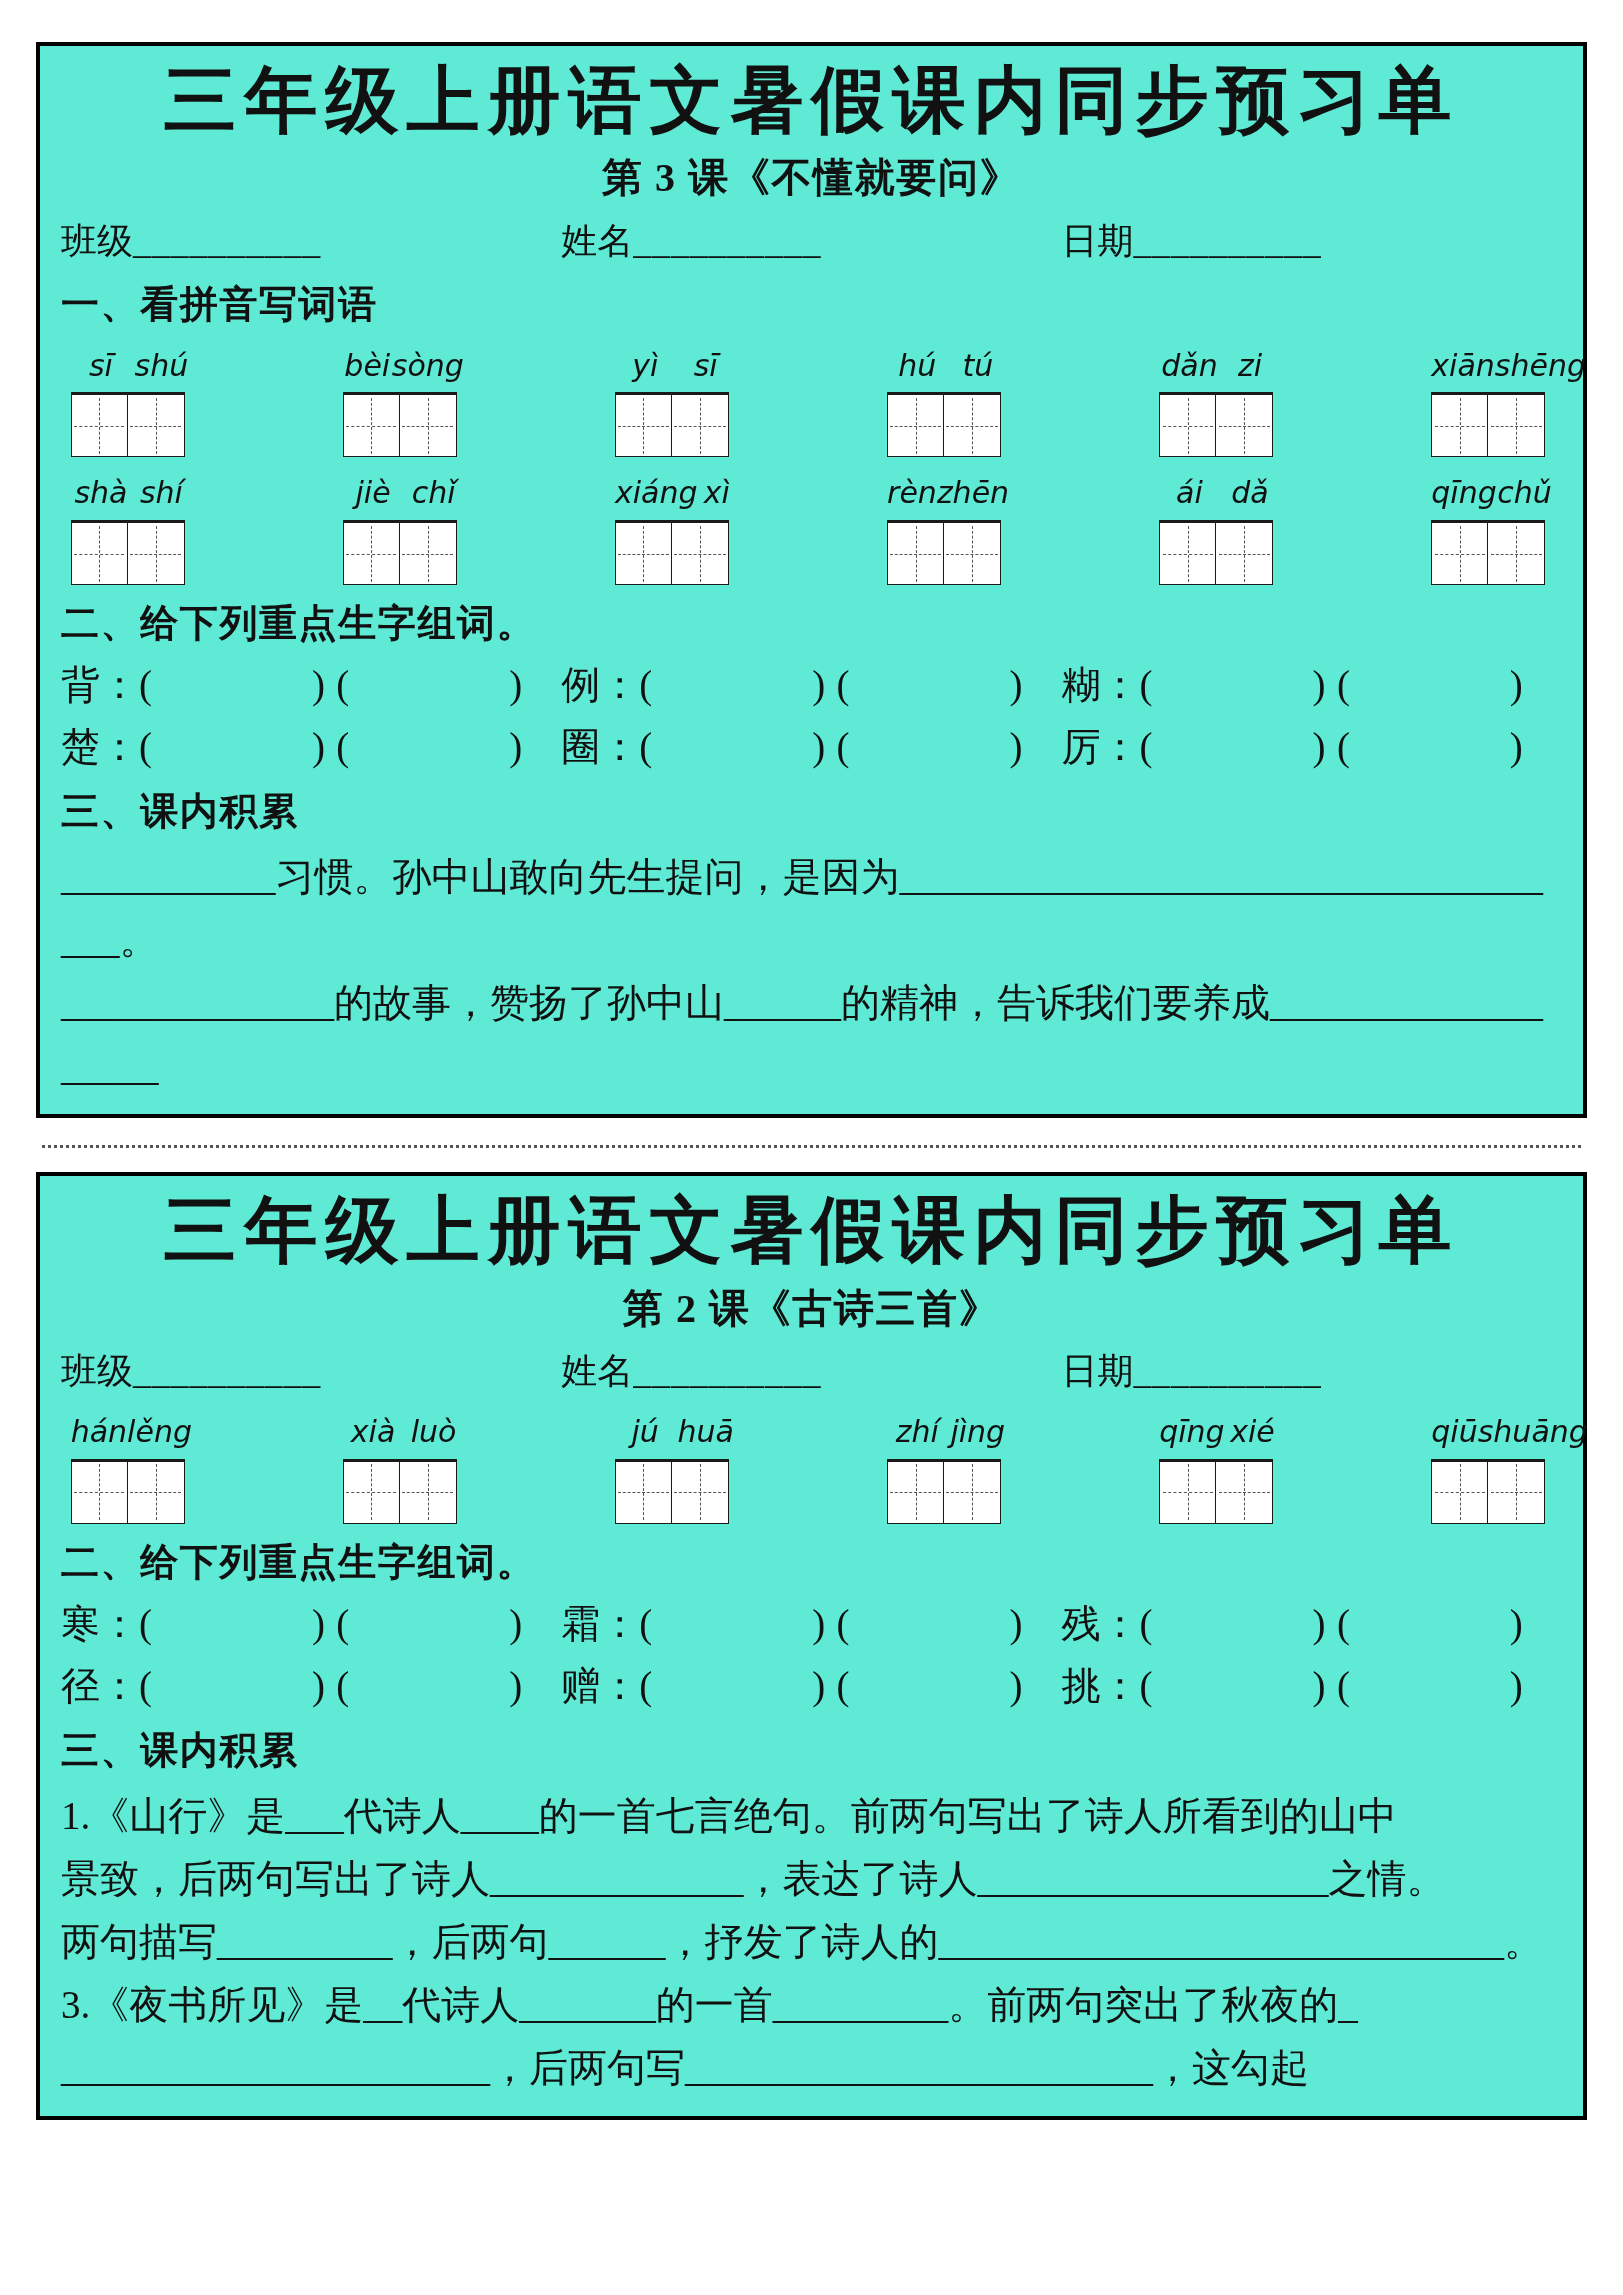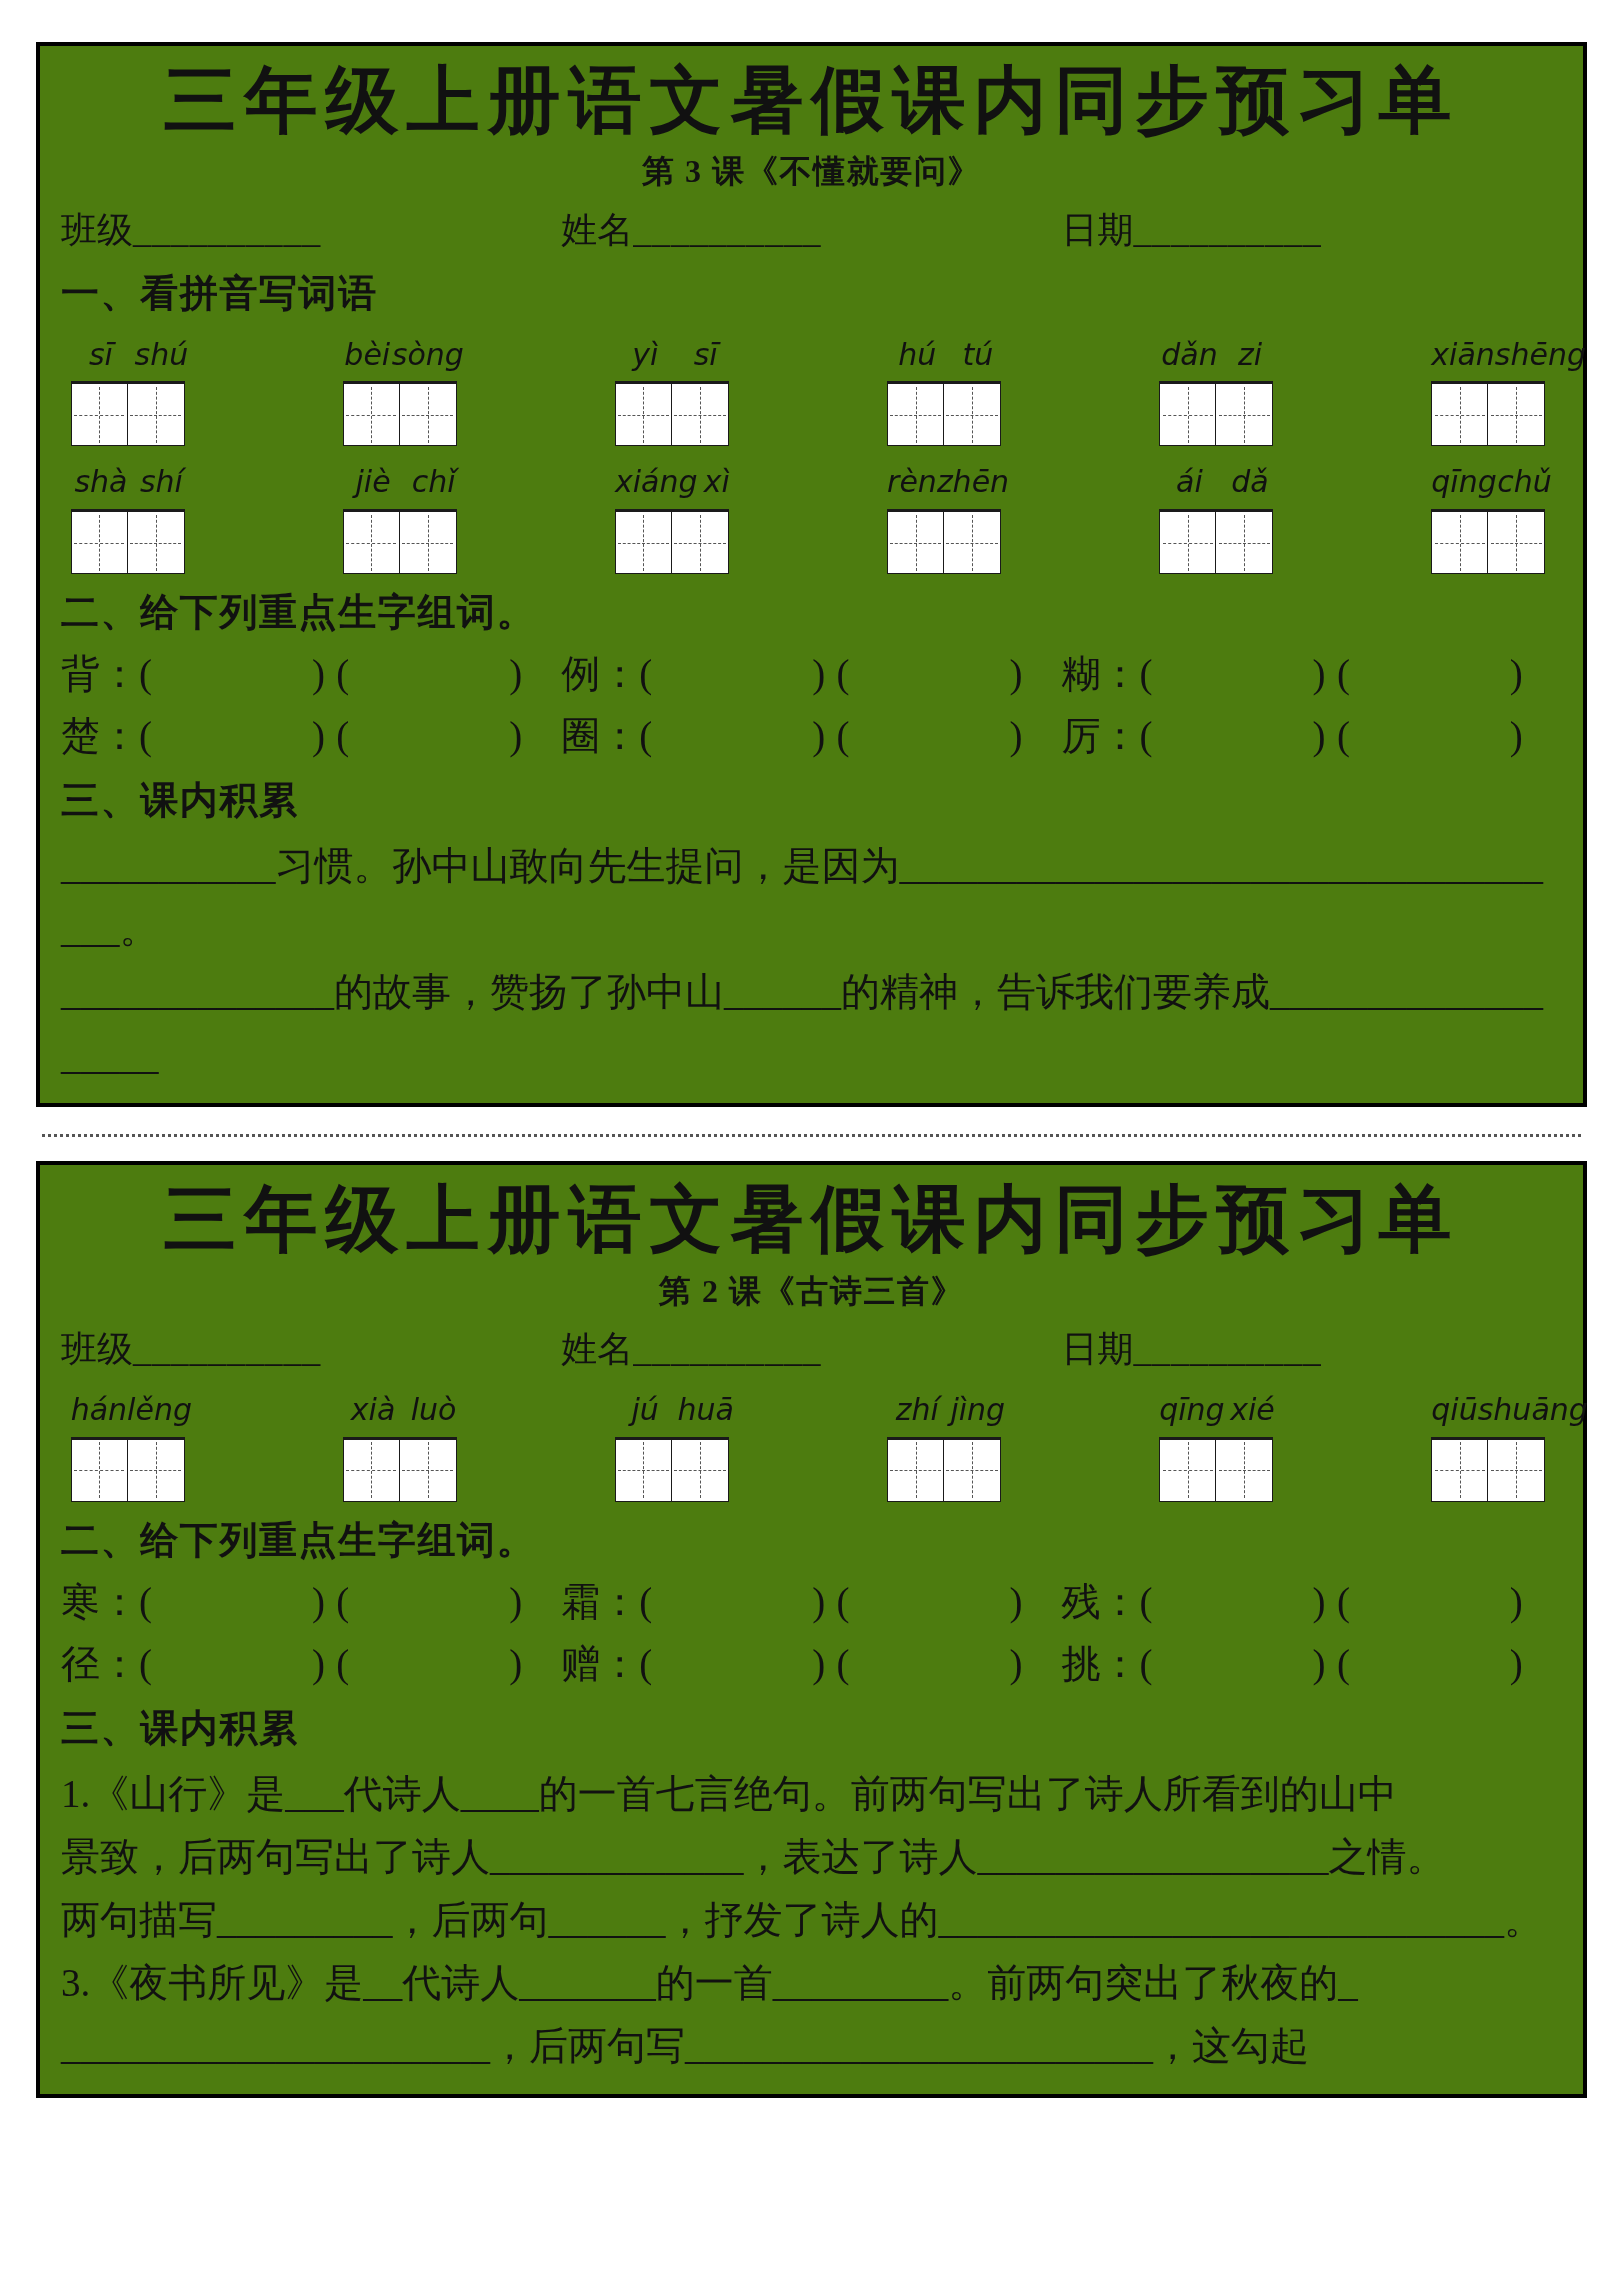--- a/index.html
+++ b/index.html
@@ -7,36 +7,36 @@
     width:1623px;
     min-height:2295px;
     background:#ffffff;
     color:#111;
     font-family:"Liberation Serif", serif;
   }
   .sheet{
     margin:0 36px;
     border:4.8px solid #000;
     padding:8px 21px 16px 21px;
-    background:#4d7c0f;
+    background:#5eead4;
     box-sizing:border-box;
   }
   .sheet-1{margin-top:42px;}
   .sheet-2{margin-top:24px;}
   .page-title{
     text-align:center;
     font-size:73px;
     font-weight:900;
     letter-spacing:8px;
     line-height:1.3;
     white-space:nowrap;
   }
   .lesson{
     text-align:center;
-    font-size:32px;
+    font-size:40px;
     font-weight:700;
     margin-top:1.6px;
     letter-spacing:1.6px;
   }
   .fields{
     display:flex;
     font-size:36px;
     margin-top:11.3px;
   }
   .field{width:33.33%;}

